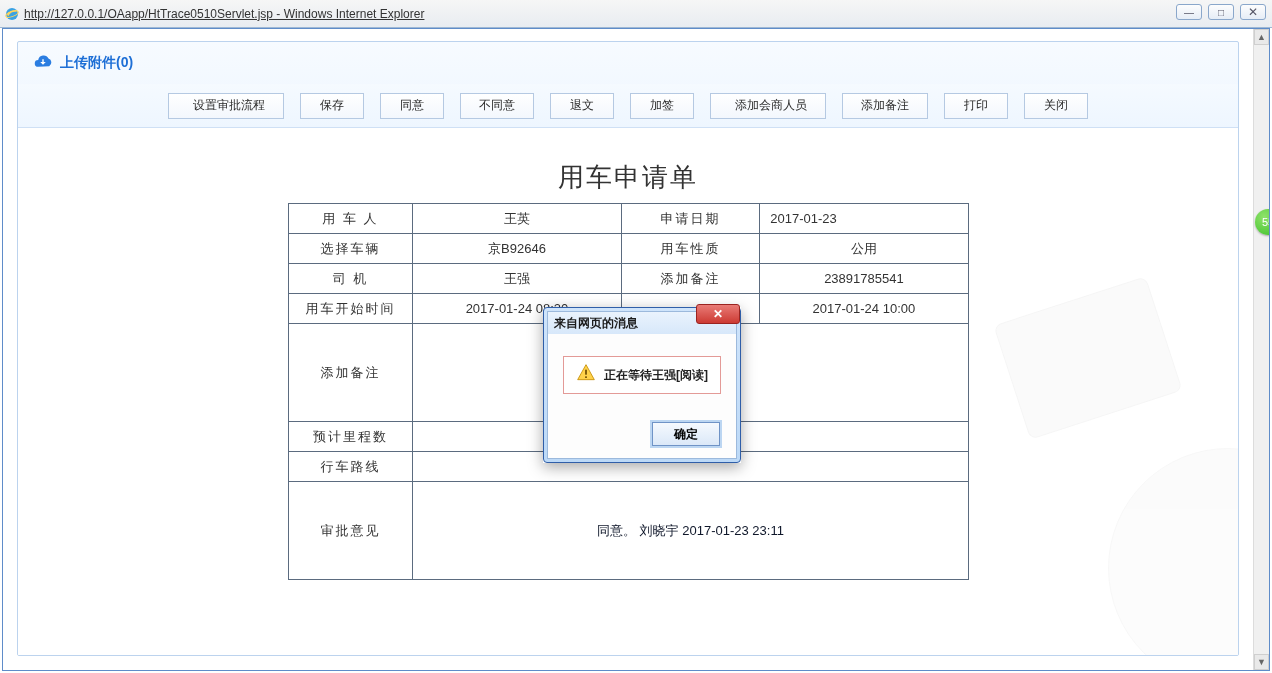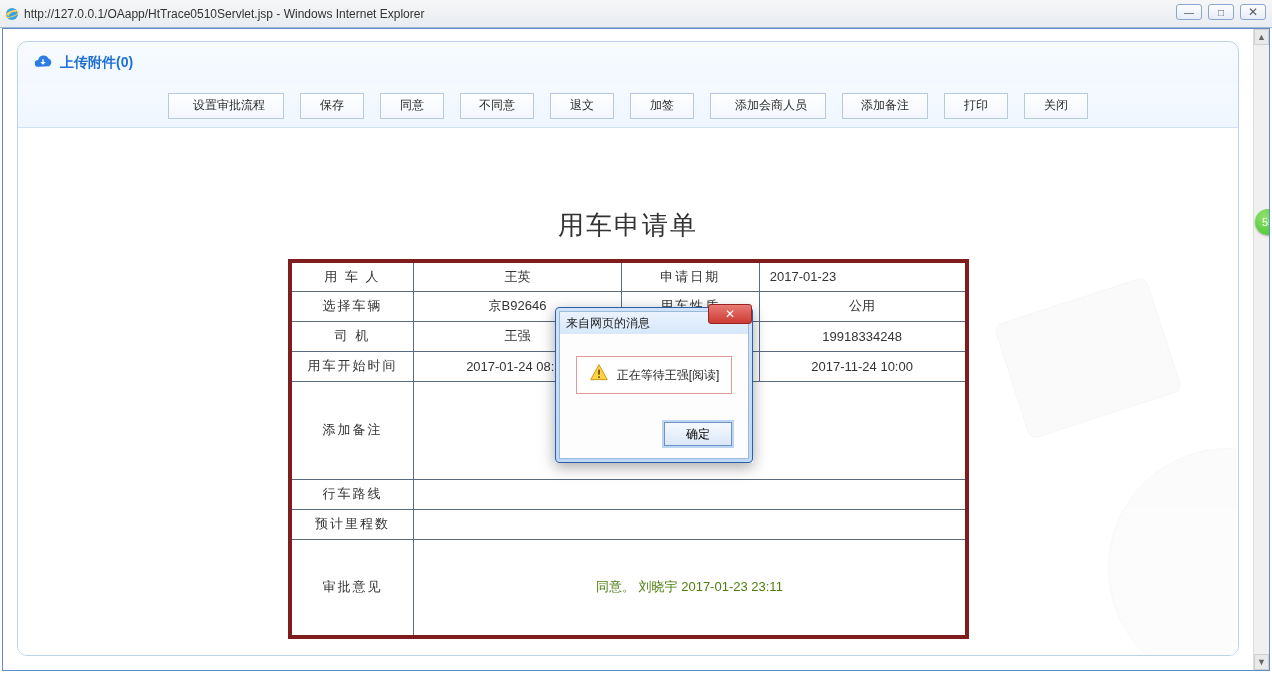--- a/index.html
+++ b/index.html
@@ -6,40 +6,40 @@
   body { background: #fff; width: 1272px; height: 673px; overflow: hidden; position: relative; }
 
   
   .browser-chrome {
     height: 28px; background: linear-gradient(#f6f6f6,#e8ecf1);
     border-bottom: 1px solid #9fb8d4; display: flex; align-items: center;
     padding: 0 6px 0 4px; position: relative; font-size: 12px; color:#333;
   }
   .ie-icon { width:16px; height:16px; margin-right:4px; }
   .ie-icon svg { width:16px; height:16px; }
-  .url-text { white-space: nowrap; }
+  .url-text { white-space: nowrap; text-decoration: underline; }
   .win-controls { position:absolute; right:6px; top:4px; display:flex; gap:6px; }
   .win-btn { width:26px; height:16px; border:1px solid #8aa7cb; border-radius:3px;
              background: linear-gradient(#fdfdfd,#e6edf6); font-size:10px; color:#556;
              display:flex; align-items:center; justify-content:center; cursor:default; }
   .win-btn.close-x { font-size:12px; }
 
   
   .viewport { position:absolute; top:28px; left:2px; right:2px; bottom:2px;
               border:1px solid #5f8cc9; overflow:hidden; background:#fff; }
   .scrollbar-v { position:absolute; right:0; top:0; bottom:0; width:16px;
                  background:#f0f0f0; border-left:1px solid #dcdcdc; }
   .scrollbar-v .arrow { height:16px; background:#e9e9e9; border:1px solid #cfcfcf;
                         display:flex; align-items:center; justify-content:center;
                         font-size:9px; color:#666; }
   .scrollbar-v .arrow.down { position:absolute; bottom:0; left:0; right:0; }
 
   
   .page-content { position:absolute; left:14px; right:30px; top:12px; bottom:14px;
-                  border:1px solid #bcd3ee; border-radius:10px;
+                  border:1px solid #bcd3ee; border-radius:2px;
                   background: linear-gradient(#f7fbff 0%, #f2f8ff 45px, #ffffff 45px);
                   overflow:hidden; }
   .attach-bar { height:42px; padding:4px 14px; display:flex; align-items:center; }
   .attach-link { color:#1e6fd6; font-weight:bold; font-size:14px; display:flex; align-items:center; gap:6px; cursor:pointer; }
   .cloud-icon svg { width:22px; height:18px; }
 
   .toolbar-row { height:44px; border-bottom:1px solid #cfe0f5;
                  display:flex; align-items:center; justify-content:center;
                  background:linear-gradient(#f5faff,#eef6ff); }
   .toolbar-row .tbtn { min-width:64px; height:26px; padding:0 18px; margin:0 8px;
@@ -51,39 +51,39 @@
   .doc-area { position:absolute; top:86px; left:0; right:0; bottom:0;
               display:flex; justify-content:center; background:#fff; }
   .doc-bg { position:absolute; right:-40px; top:60px; width:360px; height:460px; opacity:.35;
             pointer-events:none; }
   .doc-bg .calc { position:absolute; right:110px; top:110px; width:160px; height:120px;
                   background:#f3f3f3; border:1px solid #e4e4e4; transform:rotate(-18deg); border-radius:8px; }
   .doc-bg .plate { position:absolute; right:-70px; bottom:-40px; width:240px; height:240px;
                    border-radius:50%; background:#f5f5f5; border:1px solid #e9e9e9; }
 
   .doc-sheet { width:740px; margin-top:32px; position:relative; z-index:2; }
-  .doc-title { text-align:center; font-size:26px; font-weight:500; color:#333; letter-spacing:2px; margin-bottom:8px;margin-top:48px; }
-  table.form-tbl { width:681px; margin:16px auto; border-collapse:collapse; border:4px solid #7f1d1d; }
+  .doc-title { text-align:center; font-size:26px; font-weight:500; color:#333; letter-spacing:2px; margin-bottom:8px; }
+  table.form-tbl { width:681px; margin:8px auto; border-collapse:collapse; border:1px solid #7f1d1d; }
   table.form-tbl td { border:1px solid #5b6b7f; font-size:13px; color:#333; text-align:center;
                        height:30px; padding:3px 6px; }
   table.form-tbl td.lbl { width:108px; letter-spacing:2px; }
   table.form-tbl td.val { width:180px; }
   table.form-tbl td.narrow { width:120px; }
   tr.tall td { height:98px; }
-  .approval-text { color:#4d7c0f;text-align:center; }
+  .approval-text { color:#0f172a;text-align:center; }
 
   
   .green-badge { position:absolute; right:-12px; top:180px; width:26px; height:26px;
                  border-radius:50%; background:radial-gradient(circle at 35% 30%, #8fe26a, #3bbf28);
                  color:#fff; font-size:11px; display:flex; align-items:center; justify-content:center;
                  box-shadow:0 1px 2px rgba(0,0,0,.3); z-index:50; }
 
   
-  .modal { position:absolute; left:552px; top:278px; width:198px; z-index:100;
-           box-shadow:0 4px 14px rgba(0,0,0,.35); }
+  .modal { position:absolute; left:540px; top:278px; width:198px; z-index:100;
+           box-shadow:0 4px 14px rgba(0,0,0,.35);font-weight:bold; }
   .modal-border { border:1px solid #2f5ea8; padding:3px; background:linear-gradient(#cfe4fb,#bcd9f7);
                   border-radius:4px; }
   .modal-inner { background:#fdfdfd; border:1px solid #9cb9dc; }
   .modal-title { height:22px; background:linear-gradient(#eaf3fd,#d7e8fa);
                  font-size:12px; color:#1c1c1c; padding:3px 6px; position:relative; display:flex; align-items:center; }
   .modal-close { position:absolute; right:-4px; top:-8px; width:44px; height:20px;
                  border-radius:3px; border:1px solid #9a2320;
                  background:linear-gradient(#e97b76,#cc3a33); color:#fff;
                  display:flex; align-items:center; justify-content:center; font-size:12px; cursor:pointer; }
   .modal-body { padding:22px 10px 12px; display:flex; flex-direction:column; align-items:center; }
@@ -167,38 +167,38 @@
           <tr>
             <td class="lbl">选择车辆</td>
             <td class="val">京B92646</td>
             <td class="lbl narrow">用车性质</td>
             <td class="val">公用</td>
           </tr>
           <tr>
             <td class="lbl">司    机</td>
             <td class="val">王强</td>
             <td class="lbl narrow">添加备注</td>
-            <td class="val">19918334248</td>
+            <td class="val">23891785541</td>
           </tr>
           <tr>
             <td class="lbl">用车开始时间</td>
             <td class="val">2017-01-24 08:30</td>
             <td class="lbl narrow"></td>
-            <td class="val">2017-11-24 10:00</td>
+            <td class="val">2017-01-24 10:00</td>
           </tr>
           <tr class="tall">
             <td class="lbl">添加备注</td>
             <td colspan="3"></td>
           </tr>
           <tr>
+            <td class="lbl">预计里程数</td>
+            <td colspan="3"></td>
+          </tr>
+          <tr>
             <td class="lbl">行车路线</td>
-            <td colspan="3"></td>
-          </tr>
-          <tr>
-            <td class="lbl">预计里程数</td>
             <td colspan="3"></td>
           </tr>
           <tr class="tall">
             <td class="lbl">审批意见</td>
             <td colspan="3"><span class="approval-text">同意。 刘晓宇  2017-01-23  23:11</span></td>
           </tr>
         </tbody>
           </table>
       </div>
     </div>

